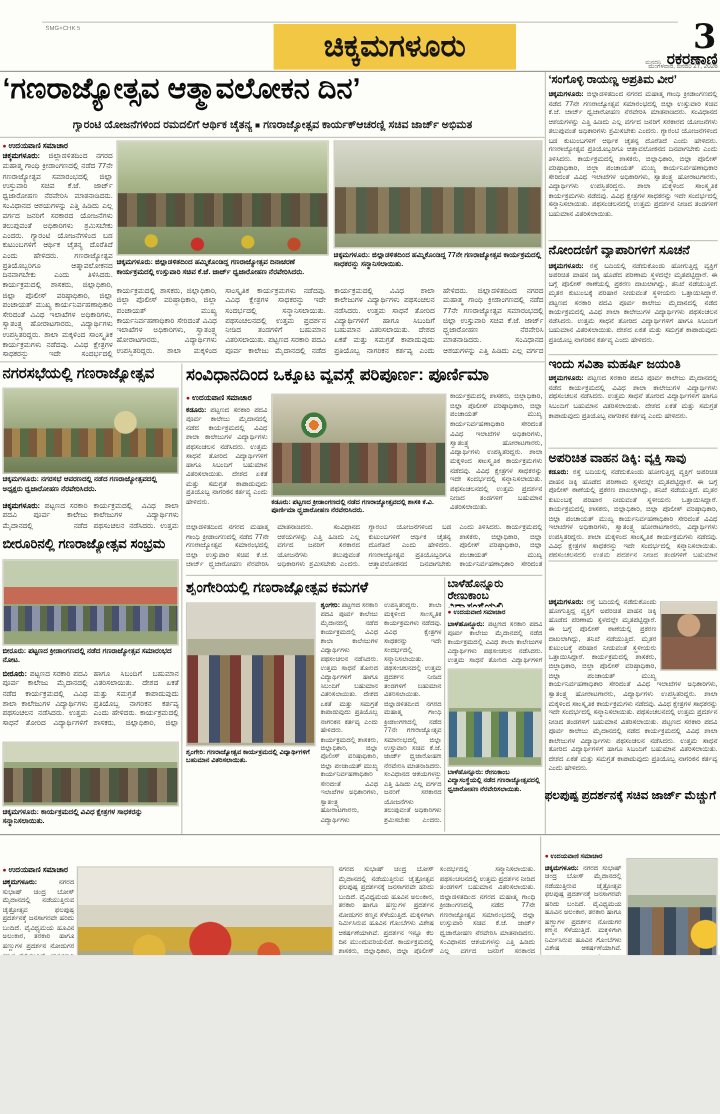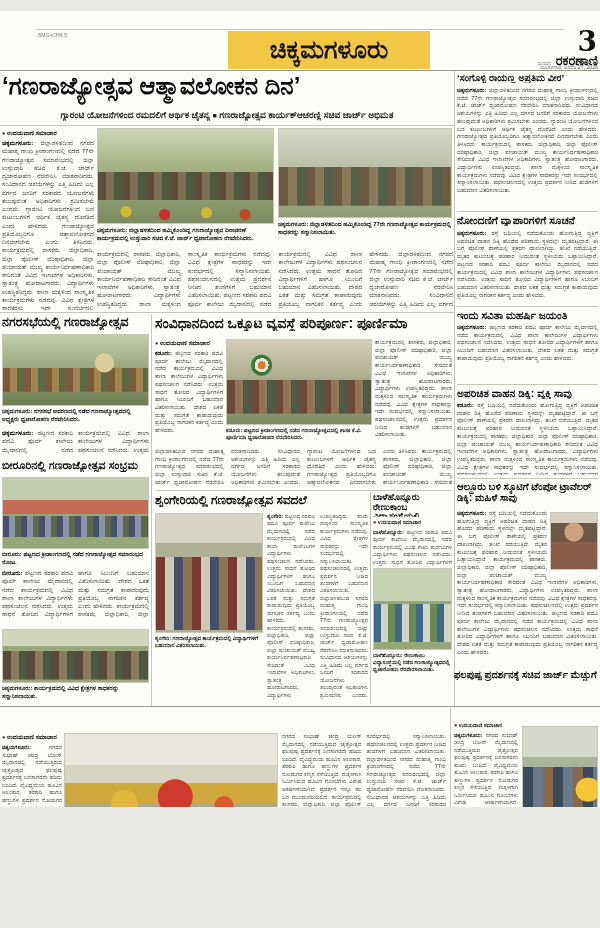--- a/index.html
+++ b/index.html
@@ -1,16 +1,16 @@
 <!DOCTYPE html>
 <html><head>
 <meta charset="utf-8">
 <style>
   html,body{margin:0;padding:0;background:#e9e9e6;}
-  .page{position:relative;width:600px;height:796px;margin:11px auto;background:#fdfdfa;
+  .page{position:relative;width:600px;height:796px;margin:0 auto;background:#fdfdfa;
         font-family:"Liberation Sans",sans-serif;color:#1a1a1a;overflow:hidden;}
   .abs{position:absolute;}
   .hr{position:absolute;height:1px;background:#c6c6bb;}
   .vr{position:absolute;width:1px;background:#c6c6bb;}
   .hl{font-weight:bold;color:#0c0c0c;line-height:1.08;overflow:hidden;}
   .body-txt{font-size:6.2px;line-height:1.33;text-align:justify;color:#2d2d2d;overflow:hidden;}
   .dl{font-weight:bold;color:#000;}
   .byline{font-size:6.2px;font-weight:bold;color:#111;white-space:nowrap;overflow:hidden;}
   .byline .bdot{color:#a01010;font-size:5.5px;}
   .caption{font-size:6px;font-weight:bold;line-height:1.28;color:#101010;overflow:hidden;}
@@ -160,21 +160,20 @@
   <div class="hr" style="left:457px;top:373px;width:141px;"></div>
 
   <div class="abs hl" style="left:457px;top:377px;width:141px;font-size:10.5px;">ಅಪರಿಚಿತ ವಾಹನ ಡಿಕ್ಕಿ: ವ್ಯಕ್ತಿ ಸಾವು</div>
   <div class="abs body-txt" style="left:457px;top:391px;width:141px;height:73px;font-size:5.8px;">
     <span class="dl">ಕಡೂರು:</span>
     <span>ರಸ್ತೆ ಬದಿಯಲ್ಲಿ ನಡೆದುಕೊಂಡು ಹೋಗುತ್ತಿದ್ದ ವ್ಯಕ್ತಿಗೆ ಅಪರಿಚಿತ ವಾಹನ ಡಿಕ್ಕಿ ಹೊಡೆದ ಪರಿಣಾಮ ಸ್ಥಳದಲ್ಲೇ ಮೃತಪಟ್ಟಿದ್ದಾರೆ. ಈ ಬಗ್ಗೆ ಪೊಲೀಸ್ ಠಾಣೆಯಲ್ಲಿ ಪ್ರಕರಣ ದಾಖಲಾಗಿದ್ದು, ತನಿಖೆ ನಡೆಯುತ್ತಿದೆ. ಮೃತರ ಕುಟುಂಬಕ್ಕೆ ಪರಿಹಾರ ನೀಡುವಂತೆ ಸ್ಥಳೀಯರು ಒತ್ತಾಯಿಸಿದ್ದಾರೆ.</span>
     <span>ಕಾರ್ಯಕ್ರಮದಲ್ಲಿ ಶಾಸಕರು, ಜಿಲ್ಲಾಧಿಕಾರಿ, ಜಿಲ್ಲಾ ಪೊಲೀಸ್ ವರಿಷ್ಠಾಧಿಕಾರಿ, ಜಿಲ್ಲಾ ಪಂಚಾಯತ್ ಮುಖ್ಯ ಕಾರ್ಯನಿರ್ವಹಣಾಧಿಕಾರಿ ಸೇರಿದಂತೆ ವಿವಿಧ ಇಲಾಖೆಗಳ ಅಧಿಕಾರಿಗಳು, ಸ್ವಾತಂತ್ರ್ಯ ಹೋರಾಟಗಾರರು, ವಿದ್ಯಾರ್ಥಿಗಳು ಉಪಸ್ಥಿತರಿದ್ದರು. ಶಾಲಾ ಮಕ್ಕಳಿಂದ ಸಾಂಸ್ಕೃತಿಕ ಕಾರ್ಯಕ್ರಮಗಳು ನಡೆದವು. ವಿವಿಧ ಕ್ಷೇತ್ರಗಳ ಸಾಧಕರನ್ನು ಇದೇ ಸಂದರ್ಭದಲ್ಲಿ ಸನ್ಮಾನಿಸಲಾಯಿತು. ಪಥಸಂಚಲನದಲ್ಲಿ ಉತ್ತಮ ಪ್ರದರ್ಶನ ನೀಡಿದ ತಂಡಗಳಿಗೆ ಬಹುಮಾನ ವಿತರಿಸಲಾಯಿತು.</span>
   </div>
   <div class="hr" style="left:457px;top:467px;width:141px;"></div>
 
-  <div class="abs hl" style="left:457px;top:471px;width:141px;height:25px;font-size:10px;">ಆಲ್ದೂರು ಬಳಿ ಸ್ಕೂಟಿಗೆ ಟೆಂಪೋ ಟ್ರಾವೆಲರ್ ಡಿಕ್ಕಿ: ಮಹಿಳೆ ಸಾವು</div>
   <div class="abs body-txt" style="left:457px;top:499px;width:141px;height:193px;font-size:5.8px;">
     <div class="ph ph-portrait" style="float:right;width:48px;height:58px;margin:2px 0 2px 3px;"></div>
     <span class="dl">ಚಿಕ್ಕಮಗಳೂರು:</span>
     <span>ರಸ್ತೆ ಬದಿಯಲ್ಲಿ ನಡೆದುಕೊಂಡು ಹೋಗುತ್ತಿದ್ದ ವ್ಯಕ್ತಿಗೆ ಅಪರಿಚಿತ ವಾಹನ ಡಿಕ್ಕಿ ಹೊಡೆದ ಪರಿಣಾಮ ಸ್ಥಳದಲ್ಲೇ ಮೃತಪಟ್ಟಿದ್ದಾರೆ. ಈ ಬಗ್ಗೆ ಪೊಲೀಸ್ ಠಾಣೆಯಲ್ಲಿ ಪ್ರಕರಣ ದಾಖಲಾಗಿದ್ದು, ತನಿಖೆ ನಡೆಯುತ್ತಿದೆ. ಮೃತರ ಕುಟುಂಬಕ್ಕೆ ಪರಿಹಾರ ನೀಡುವಂತೆ ಸ್ಥಳೀಯರು ಒತ್ತಾಯಿಸಿದ್ದಾರೆ.</span>
     <span>ಕಾರ್ಯಕ್ರಮದಲ್ಲಿ ಶಾಸಕರು, ಜಿಲ್ಲಾಧಿಕಾರಿ, ಜಿಲ್ಲಾ ಪೊಲೀಸ್ ವರಿಷ್ಠಾಧಿಕಾರಿ, ಜಿಲ್ಲಾ ಪಂಚಾಯತ್ ಮುಖ್ಯ ಕಾರ್ಯನಿರ್ವಹಣಾಧಿಕಾರಿ ಸೇರಿದಂತೆ ವಿವಿಧ ಇಲಾಖೆಗಳ ಅಧಿಕಾರಿಗಳು, ಸ್ವಾತಂತ್ರ್ಯ ಹೋರಾಟಗಾರರು, ವಿದ್ಯಾರ್ಥಿಗಳು ಉಪಸ್ಥಿತರಿದ್ದರು. ಶಾಲಾ ಮಕ್ಕಳಿಂದ ಸಾಂಸ್ಕೃತಿಕ ಕಾರ್ಯಕ್ರಮಗಳು ನಡೆದವು. ವಿವಿಧ ಕ್ಷೇತ್ರಗಳ ಸಾಧಕರನ್ನು ಇದೇ ಸಂದರ್ಭದಲ್ಲಿ ಸನ್ಮಾನಿಸಲಾಯಿತು. ಪಥಸಂಚಲನದಲ್ಲಿ ಉತ್ತಮ ಪ್ರದರ್ಶನ ನೀಡಿದ ತಂಡಗಳಿಗೆ ಬಹುಮಾನ ವಿತರಿಸಲಾಯಿತು.</span>
     <span>ಪಟ್ಟಣದ ಸರಕಾರಿ ಪದವಿ ಪೂರ್ವ ಕಾಲೇಜು ಮೈದಾನದಲ್ಲಿ ನಡೆದ ಕಾರ್ಯಕ್ರಮದಲ್ಲಿ ವಿವಿಧ ಶಾಲಾ ಕಾಲೇಜುಗಳ ವಿದ್ಯಾರ್ಥಿಗಳು ಪಥಸಂಚಲನ ನಡೆಸಿದರು. ಉತ್ತಮ ಸಾಧನೆ ತೋರಿದ ವಿದ್ಯಾರ್ಥಿಗಳಿಗೆ ಹಾಗೂ ಸಿಬಂದಿಗೆ ಬಹುಮಾನ ವಿತರಿಸಲಾಯಿತು. ದೇಶದ ಏಕತೆ ಮತ್ತು ಸಮಗ್ರತೆ ಕಾಪಾಡುವುದು ಪ್ರತಿಯೊಬ್ಬ ನಾಗರಿಕನ ಕರ್ತವ್ಯ ಎಂದು ಹೇಳಿದರು.</span>
   </div>
 
   <div class="vr" style="left:151px;top:303px;height:392px;"></div>
 
@@ -210,21 +209,21 @@
   <div class="abs caption" style="left:226px;top:416px;width:146px;height:18px;font-size:5.6px;">ಕಡೂರು: ಪಟ್ಟಣದ ಕ್ರೀಡಾಂಗಣದಲ್ಲಿ ನಡೆದ ಗಣರಾಜ್ಯೋತ್ಸವದಲ್ಲಿ ಶಾಸಕಿ ಕೆ.ವಿ. ಪೂರ್ಣಿಮಾ ಧ್ವಜಾರೋಹಣ ನೆರವೇರಿಸಿದರು.</div>
   <div class="abs body-txt" style="left:375px;top:328px;width:77px;height:106px;font-size:5.8px;">
     <span>ಕಾರ್ಯಕ್ರಮದಲ್ಲಿ ಶಾಸಕರು, ಜಿಲ್ಲಾಧಿಕಾರಿ, ಜಿಲ್ಲಾ ಪೊಲೀಸ್ ವರಿಷ್ಠಾಧಿಕಾರಿ, ಜಿಲ್ಲಾ ಪಂಚಾಯತ್ ಮುಖ್ಯ ಕಾರ್ಯನಿರ್ವಹಣಾಧಿಕಾರಿ ಸೇರಿದಂತೆ ವಿವಿಧ ಇಲಾಖೆಗಳ ಅಧಿಕಾರಿಗಳು, ಸ್ವಾತಂತ್ರ್ಯ ಹೋರಾಟಗಾರರು, ವಿದ್ಯಾರ್ಥಿಗಳು ಉಪಸ್ಥಿತರಿದ್ದರು. ಶಾಲಾ ಮಕ್ಕಳಿಂದ ಸಾಂಸ್ಕೃತಿಕ ಕಾರ್ಯಕ್ರಮಗಳು ನಡೆದವು. ವಿವಿಧ ಕ್ಷೇತ್ರಗಳ ಸಾಧಕರನ್ನು ಇದೇ ಸಂದರ್ಭದಲ್ಲಿ ಸನ್ಮಾನಿಸಲಾಯಿತು. ಪಥಸಂಚಲನದಲ್ಲಿ ಉತ್ತಮ ಪ್ರದರ್ಶನ ನೀಡಿದ ತಂಡಗಳಿಗೆ ಬಹುಮಾನ ವಿತರಿಸಲಾಯಿತು.</span>
   </div>
   <div class="abs body-txt cols4" style="left:155px;top:437px;width:297px;height:40px;font-size:5.8px;">
     <span>ಜಿಲ್ಲಾಡಳಿತದಿಂದ ನಗರದ ಮಹಾತ್ಮ ಗಾಂಧಿ ಕ್ರೀಡಾಂಗಣದಲ್ಲಿ ನಡೆದ 77ನೇ ಗಣರಾಜ್ಯೋತ್ಸವ ಸಮಾರಂಭದಲ್ಲಿ ಜಿಲ್ಲಾ ಉಸ್ತುವಾರಿ ಸಚಿವ ಕೆ.ಜೆ. ಜಾರ್ಜ್ ಧ್ವಜಾರೋಹಣ ನೆರವೇರಿಸಿ ಮಾತನಾಡಿದರು. ಸಂವಿಧಾನದ ಆಶಯಗಳನ್ನು ಎತ್ತಿ ಹಿಡಿದು ಎಲ್ಲ ವರ್ಗದ ಜನರಿಗೆ ಸರಕಾರದ ಯೋಜನೆಗಳು ತಲುಪುವಂತೆ ಅಧಿಕಾರಿಗಳು ಶ್ರಮಿಸಬೇಕು ಎಂದರು. ಗ್ಯಾರಂಟಿ ಯೋಜನೆಗಳಿಂದ ಬಡ ಕುಟುಂಬಗಳಿಗೆ ಆರ್ಥಿಕ ಚೈತನ್ಯ ದೊರೆತಿದೆ ಎಂದು ಹೇಳಿದರು. ಗಣರಾಜ್ಯೋತ್ಸವ ಪ್ರತಿಯೊಬ್ಬರಿಗೂ ಆತ್ಮಾವಲೋಕನದ ದಿನವಾಗಬೇಕು ಎಂದು ತಿಳಿಸಿದರು.</span>
     <span>ಕಾರ್ಯಕ್ರಮದಲ್ಲಿ ಶಾಸಕರು, ಜಿಲ್ಲಾಧಿಕಾರಿ, ಜಿಲ್ಲಾ ಪೊಲೀಸ್ ವರಿಷ್ಠಾಧಿಕಾರಿ, ಜಿಲ್ಲಾ ಪಂಚಾಯತ್ ಮುಖ್ಯ ಕಾರ್ಯನಿರ್ವಹಣಾಧಿಕಾರಿ ಸೇರಿದಂತೆ ವಿವಿಧ ಇಲಾಖೆಗಳ ಅಧಿಕಾರಿಗಳು, ಸ್ವಾತಂತ್ರ್ಯ ಹೋರಾಟಗಾರರು, ವಿದ್ಯಾರ್ಥಿಗಳು ಉಪಸ್ಥಿತರಿದ್ದರು. ಶಾಲಾ ಮಕ್ಕಳಿಂದ ಸಾಂಸ್ಕೃತಿಕ ಕಾರ್ಯಕ್ರಮಗಳು ನಡೆದವು. ವಿವಿಧ ಕ್ಷೇತ್ರಗಳ ಸಾಧಕರನ್ನು ಇದೇ ಸಂದರ್ಭದಲ್ಲಿ ಸನ್ಮಾನಿಸಲಾಯಿತು. ಪಥಸಂಚಲನದಲ್ಲಿ ಉತ್ತಮ ಪ್ರದರ್ಶನ ನೀಡಿದ ತಂಡಗಳಿಗೆ ಬಹುಮಾನ ವಿತರಿಸಲಾಯಿತು.</span>
   </div>
   <div class="hr" style="left:155px;top:479px;width:297px;"></div>
 
-  <div class="abs hl" style="left:155px;top:483px;width:212px;font-size:12px;white-space:nowrap;">ಶೃಂಗೇರಿಯಲ್ಲಿ ಗಣರಾಜ್ಯೋತ್ಸವ ಸವದಲೆ</div>
+  <div class="abs hl" style="left:155px;top:483px;width:212px;font-size:12px;white-space:nowrap;">ಶೃಂಗೇರಿಯಲ್ಲಿ ಗಣರಾಜ್ಯೋತ್ಸವ ಕಮಗಳೆ</div>
   <div class="abs ph ph-prize" style="left:155px;top:502px;width:108px;height:120px;"></div>
   <div class="abs caption" style="left:155px;top:624px;width:108px;height:66px;font-size:5.5px;">ಶೃಂಗೇರಿ: ಗಣರಾಜ್ಯೋತ್ಸವ ಕಾರ್ಯಕ್ರಮದಲ್ಲಿ ವಿದ್ಯಾರ್ಥಿಗಳಿಗೆ ಬಹುಮಾನ ವಿತರಿಸಲಾಯಿತು.</div>
   <div class="abs body-txt cols2" style="left:267px;top:502px;width:101px;height:189px;font-size:5.6px;">
     <span class="dl">ಶೃಂಗೇರಿ:</span>
     <span>ಪಟ್ಟಣದ ಸರಕಾರಿ ಪದವಿ ಪೂರ್ವ ಕಾಲೇಜು ಮೈದಾನದಲ್ಲಿ ನಡೆದ ಕಾರ್ಯಕ್ರಮದಲ್ಲಿ ವಿವಿಧ ಶಾಲಾ ಕಾಲೇಜುಗಳ ವಿದ್ಯಾರ್ಥಿಗಳು ಪಥಸಂಚಲನ ನಡೆಸಿದರು. ಉತ್ತಮ ಸಾಧನೆ ತೋರಿದ ವಿದ್ಯಾರ್ಥಿಗಳಿಗೆ ಹಾಗೂ ಸಿಬಂದಿಗೆ ಬಹುಮಾನ ವಿತರಿಸಲಾಯಿತು. ದೇಶದ ಏಕತೆ ಮತ್ತು ಸಮಗ್ರತೆ ಕಾಪಾಡುವುದು ಪ್ರತಿಯೊಬ್ಬ ನಾಗರಿಕನ ಕರ್ತವ್ಯ ಎಂದು ಹೇಳಿದರು.</span>
     <span>ಕಾರ್ಯಕ್ರಮದಲ್ಲಿ ಶಾಸಕರು, ಜಿಲ್ಲಾಧಿಕಾರಿ, ಜಿಲ್ಲಾ ಪೊಲೀಸ್ ವರಿಷ್ಠಾಧಿಕಾರಿ, ಜಿಲ್ಲಾ ಪಂಚಾಯತ್ ಮುಖ್ಯ ಕಾರ್ಯನಿರ್ವಹಣಾಧಿಕಾರಿ ಸೇರಿದಂತೆ ವಿವಿಧ ಇಲಾಖೆಗಳ ಅಧಿಕಾರಿಗಳು, ಸ್ವಾತಂತ್ರ್ಯ ಹೋರಾಟಗಾರರು, ವಿದ್ಯಾರ್ಥಿಗಳು ಉಪಸ್ಥಿತರಿದ್ದರು. ಶಾಲಾ ಮಕ್ಕಳಿಂದ ಸಾಂಸ್ಕೃತಿಕ ಕಾರ್ಯಕ್ರಮಗಳು ನಡೆದವು. ವಿವಿಧ ಕ್ಷೇತ್ರಗಳ ಸಾಧಕರನ್ನು ಇದೇ ಸಂದರ್ಭದಲ್ಲಿ ಸನ್ಮಾನಿಸಲಾಯಿತು. ಪಥಸಂಚಲನದಲ್ಲಿ ಉತ್ತಮ ಪ್ರದರ್ಶನ ನೀಡಿದ ತಂಡಗಳಿಗೆ ಬಹುಮಾನ ವಿತರಿಸಲಾಯಿತು.</span>
     <span>ಜಿಲ್ಲಾಡಳಿತದಿಂದ ನಗರದ ಮಹಾತ್ಮ ಗಾಂಧಿ ಕ್ರೀಡಾಂಗಣದಲ್ಲಿ ನಡೆದ 77ನೇ ಗಣರಾಜ್ಯೋತ್ಸವ ಸಮಾರಂಭದಲ್ಲಿ ಜಿಲ್ಲಾ ಉಸ್ತುವಾರಿ ಸಚಿವ ಕೆ.ಜೆ. ಜಾರ್ಜ್ ಧ್ವಜಾರೋಹಣ ನೆರವೇರಿಸಿ ಮಾತನಾಡಿದರು. ಸಂವಿಧಾನದ ಆಶಯಗಳನ್ನು ಎತ್ತಿ ಹಿಡಿದು ಎಲ್ಲ ವರ್ಗದ ಜನರಿಗೆ ಸರಕಾರದ ಯೋಜನೆಗಳು ತಲುಪುವಂತೆ ಅಧಿಕಾರಿಗಳು ಶ್ರಮಿಸಬೇಕು ಎಂದರು. ಗ್ಯಾರಂಟಿ ಯೋಜನೆಗಳಿಂದ ಬಡ ಕುಟುಂಬಗಳಿಗೆ ಆರ್ಥಿಕ ಚೈತನ್ಯ ದೊರೆತಿದೆ ಎಂದು ಹೇಳಿದರು. ಗಣರಾಜ್ಯೋತ್ಸವ ಪ್ರತಿಯೊಬ್ಬರಿಗೂ ಆತ್ಮಾವಲೋಕನದ ದಿನವಾಗಬೇಕು ಎಂದು ತಿಳಿಸಿದರು.</span>
   </div>
 
   <div class="vr" style="left:370px;top:481px;height:212px;"></div>

